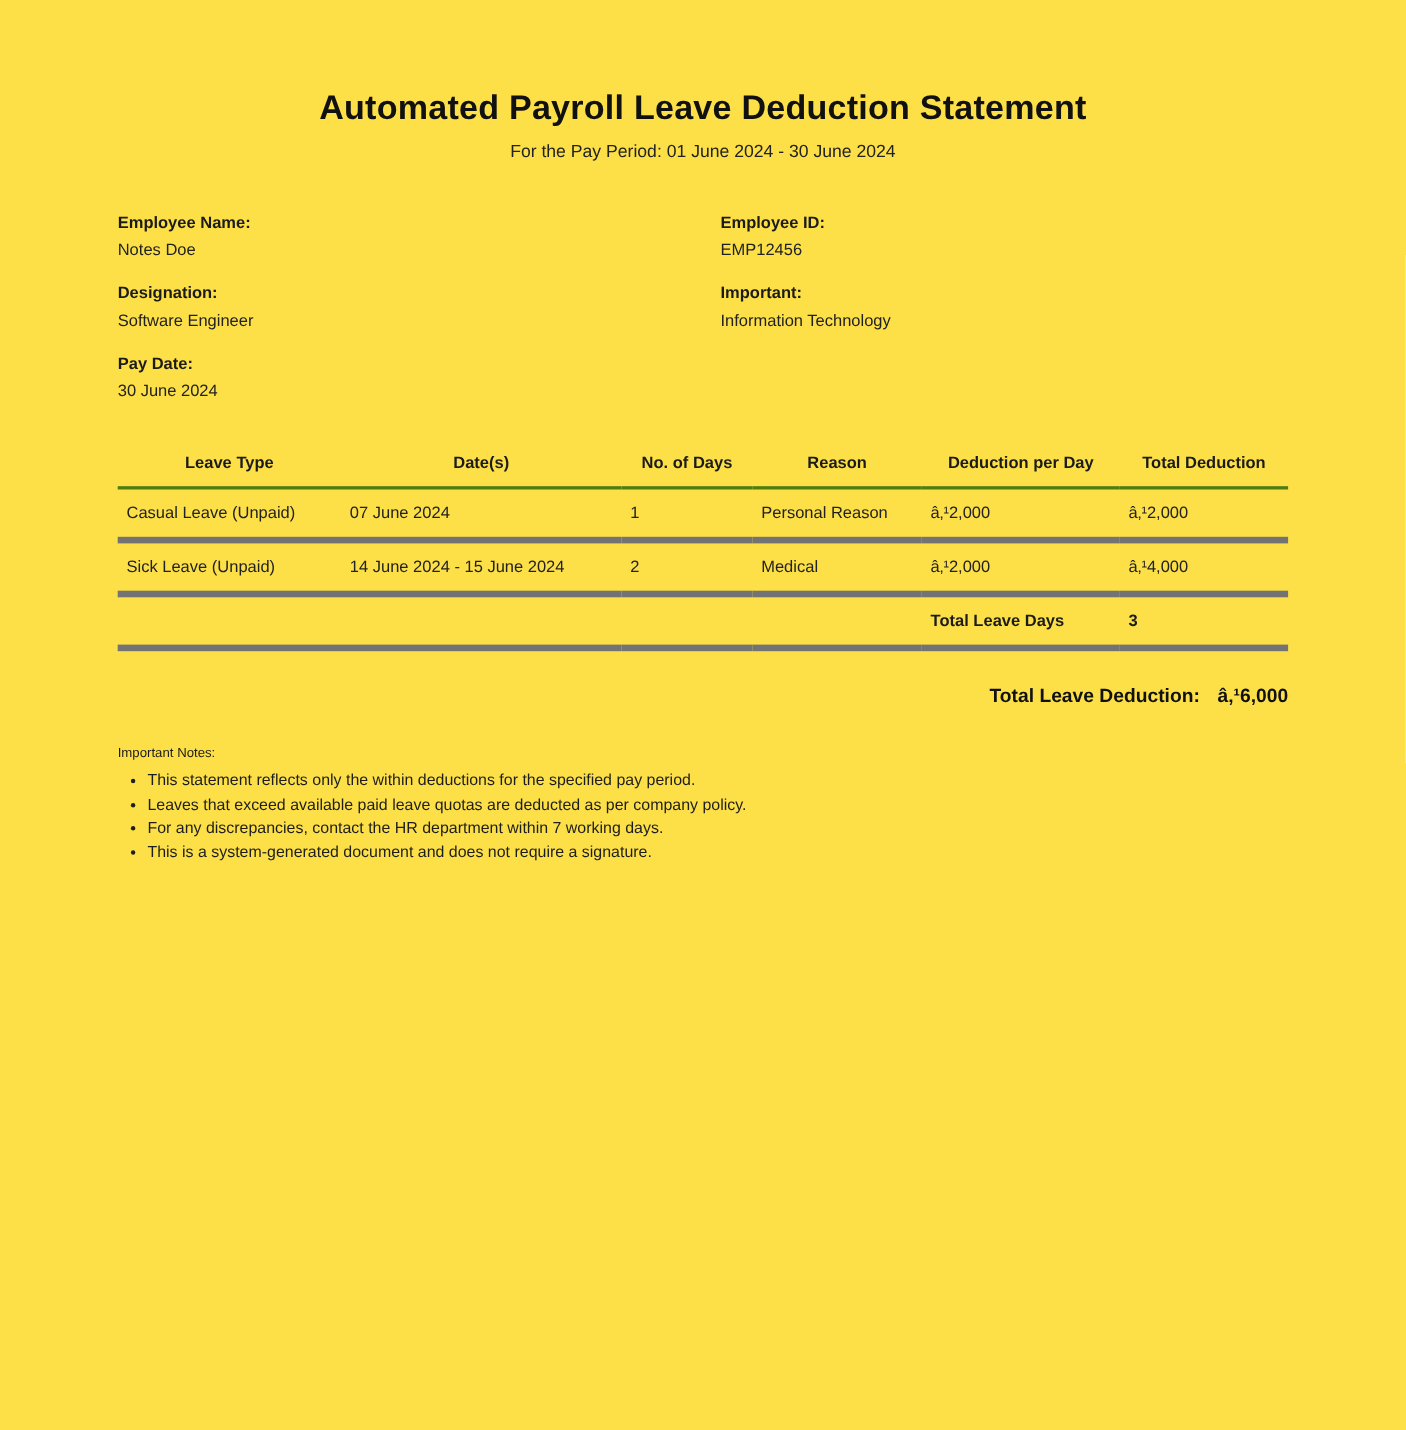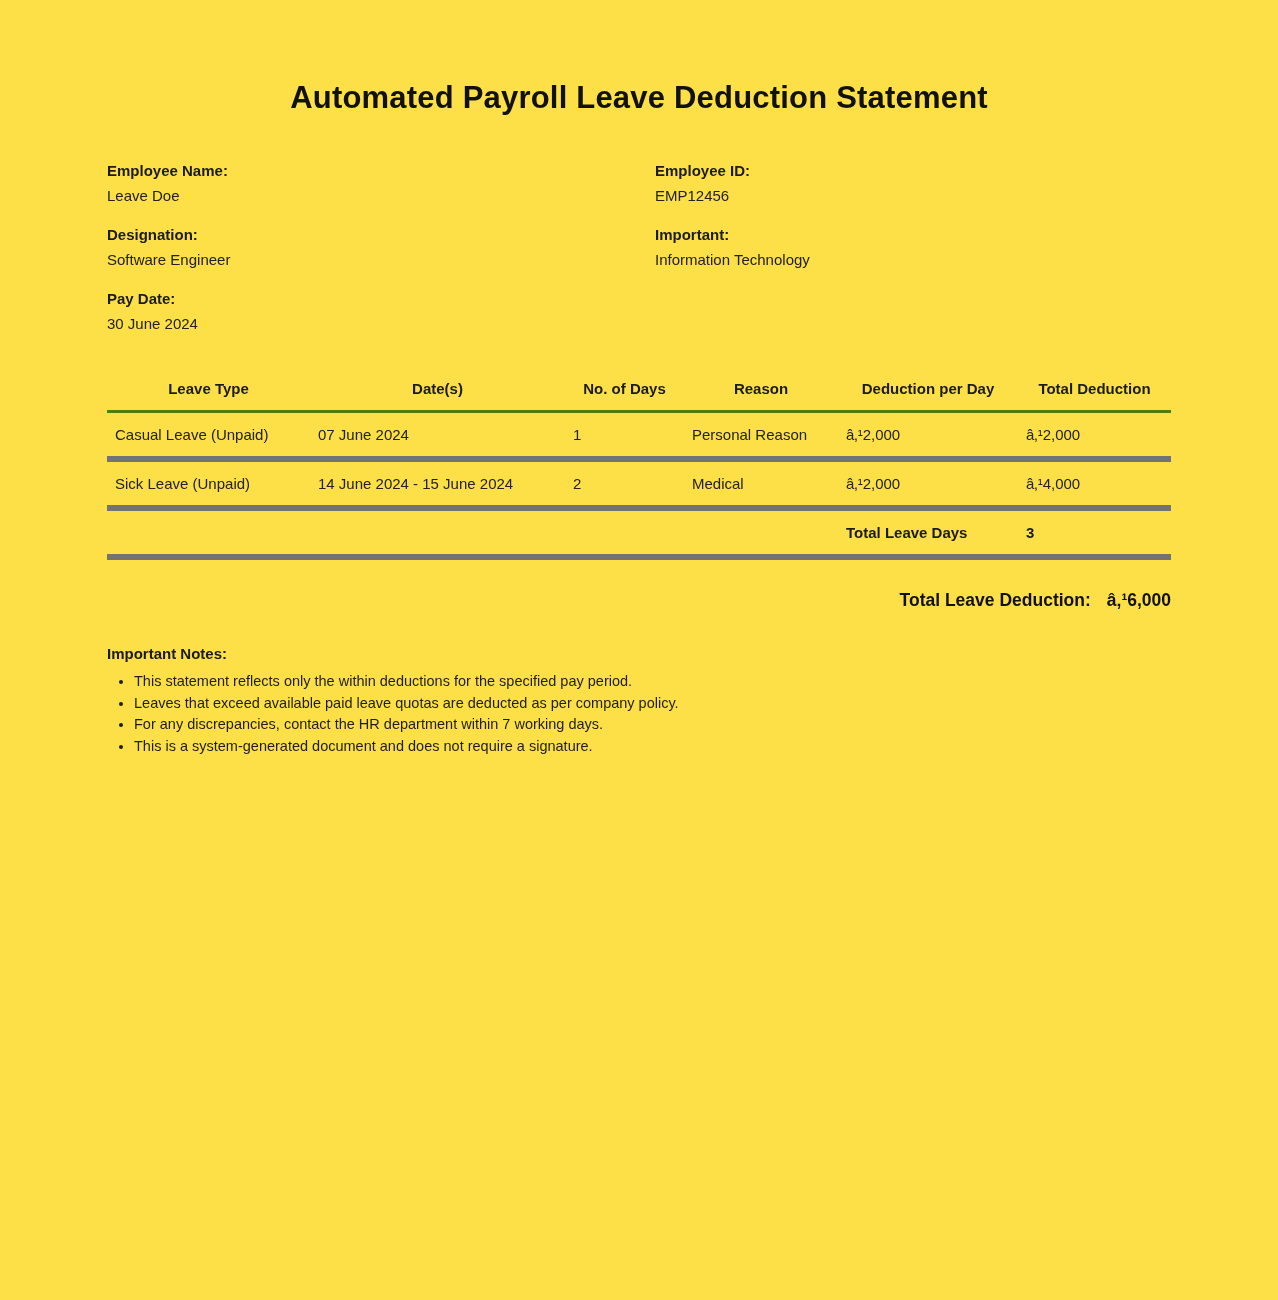--- a/index.html
+++ b/index.html
@@ -81,47 +81,48 @@
   .grand-total {
     text-align: right;
     margin-top: 30px;
     font-size: 17.5px;
     font-weight: 700;
     color: #111111;
   }
   .grand-total .gt-value { margin-left: 16px; }
   .notes { margin-top: 34px; }
   .notes-heading {
-    font-weight: 700;
-    font-size: 15px;
+    font-weight: 400;
+    font-size: 12px;
   }
   .notes ul {
     margin-top: 9px;
     padding-left: 27px;
     list-style: disc;
   }
   .notes li {
     font-size: 14.5px;
     line-height: 21.5px;
     color: #1e1e1e;
   }
 </style>
 </head>
 <body>
 
 <div class="page">
 
   <h1 class="doc-title">Automated Payroll Leave Deduction Statement</h1>
+  <div class="doc-subtitle">For the Pay Period: 01 June 2024 - 30 June 2024</div>
 
   <div class="content">
 
     <div class="emp-grid">
       <div class="field">
         <div class="field-label">Employee Name:</div>
-        <div class="field-value">Leave Doe</div>
+        <div class="field-value">Notes Doe</div>
       </div>
       <div class="field">
         <div class="field-label">Employee ID:</div>
         <div class="field-value">EMP12456</div>
       </div>
       <div class="field">
         <div class="field-label">Designation:</div>
         <div class="field-value">Software Engineer</div>
       </div>
       <div class="field">

